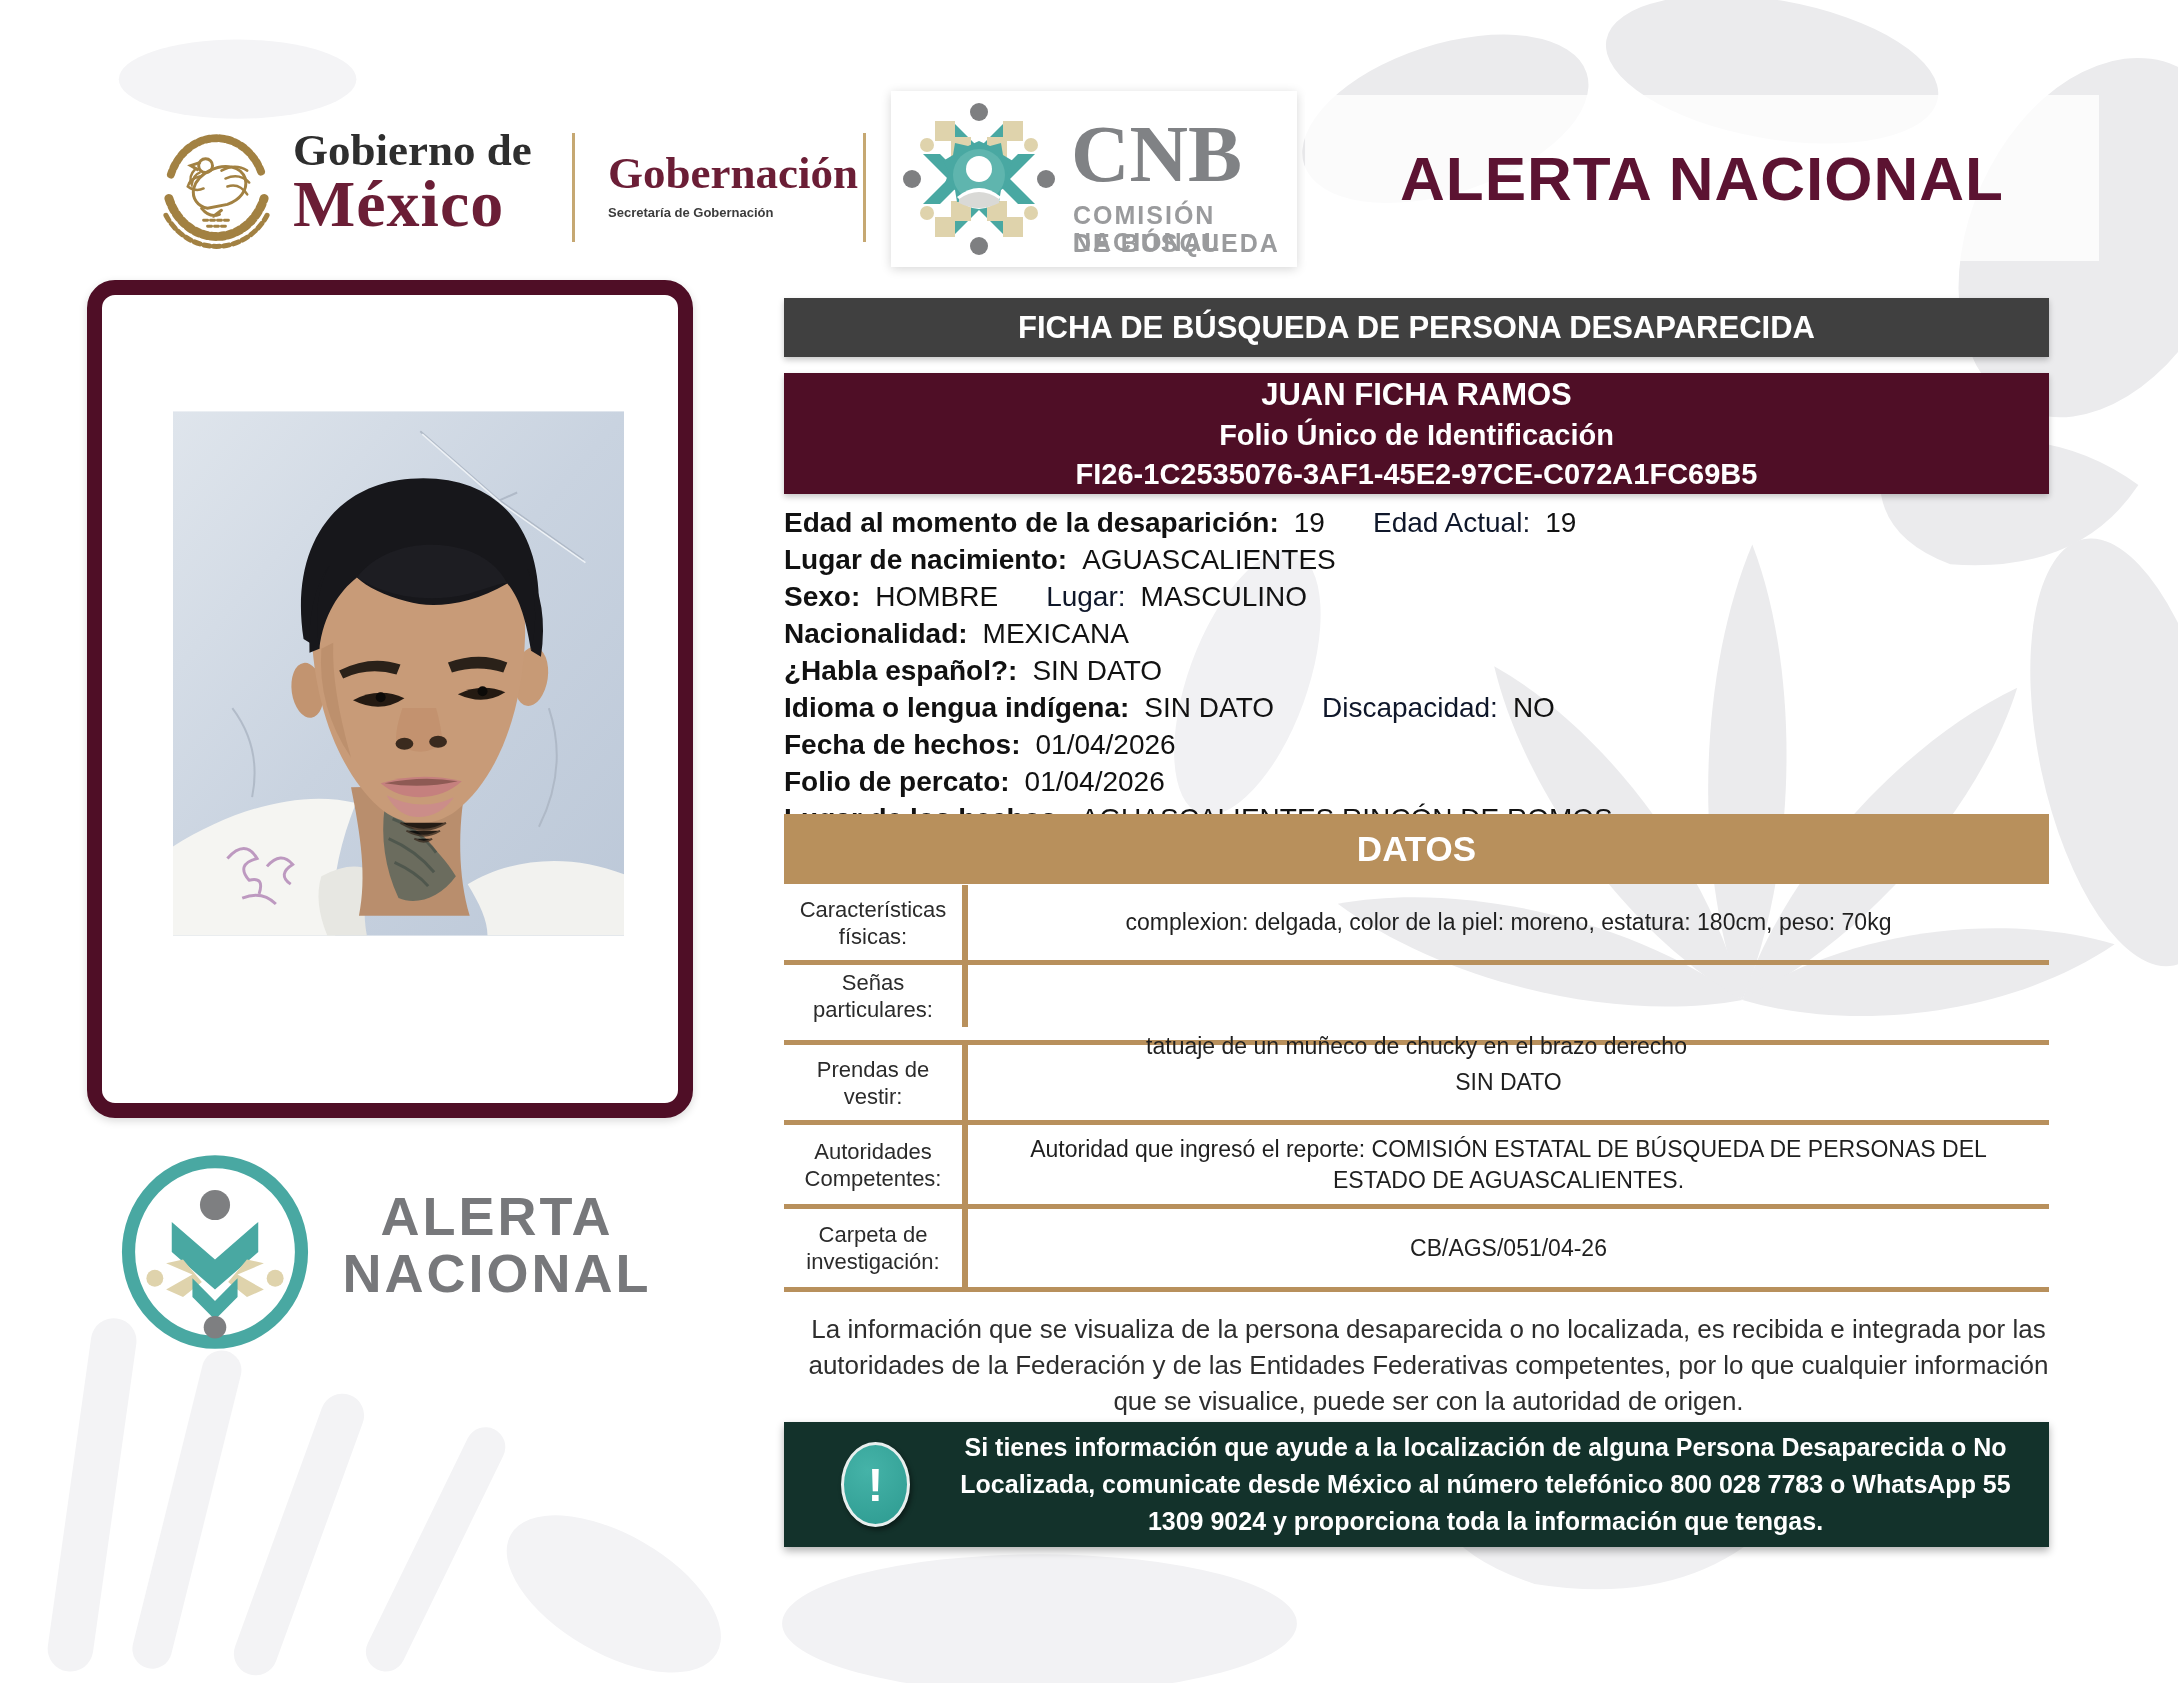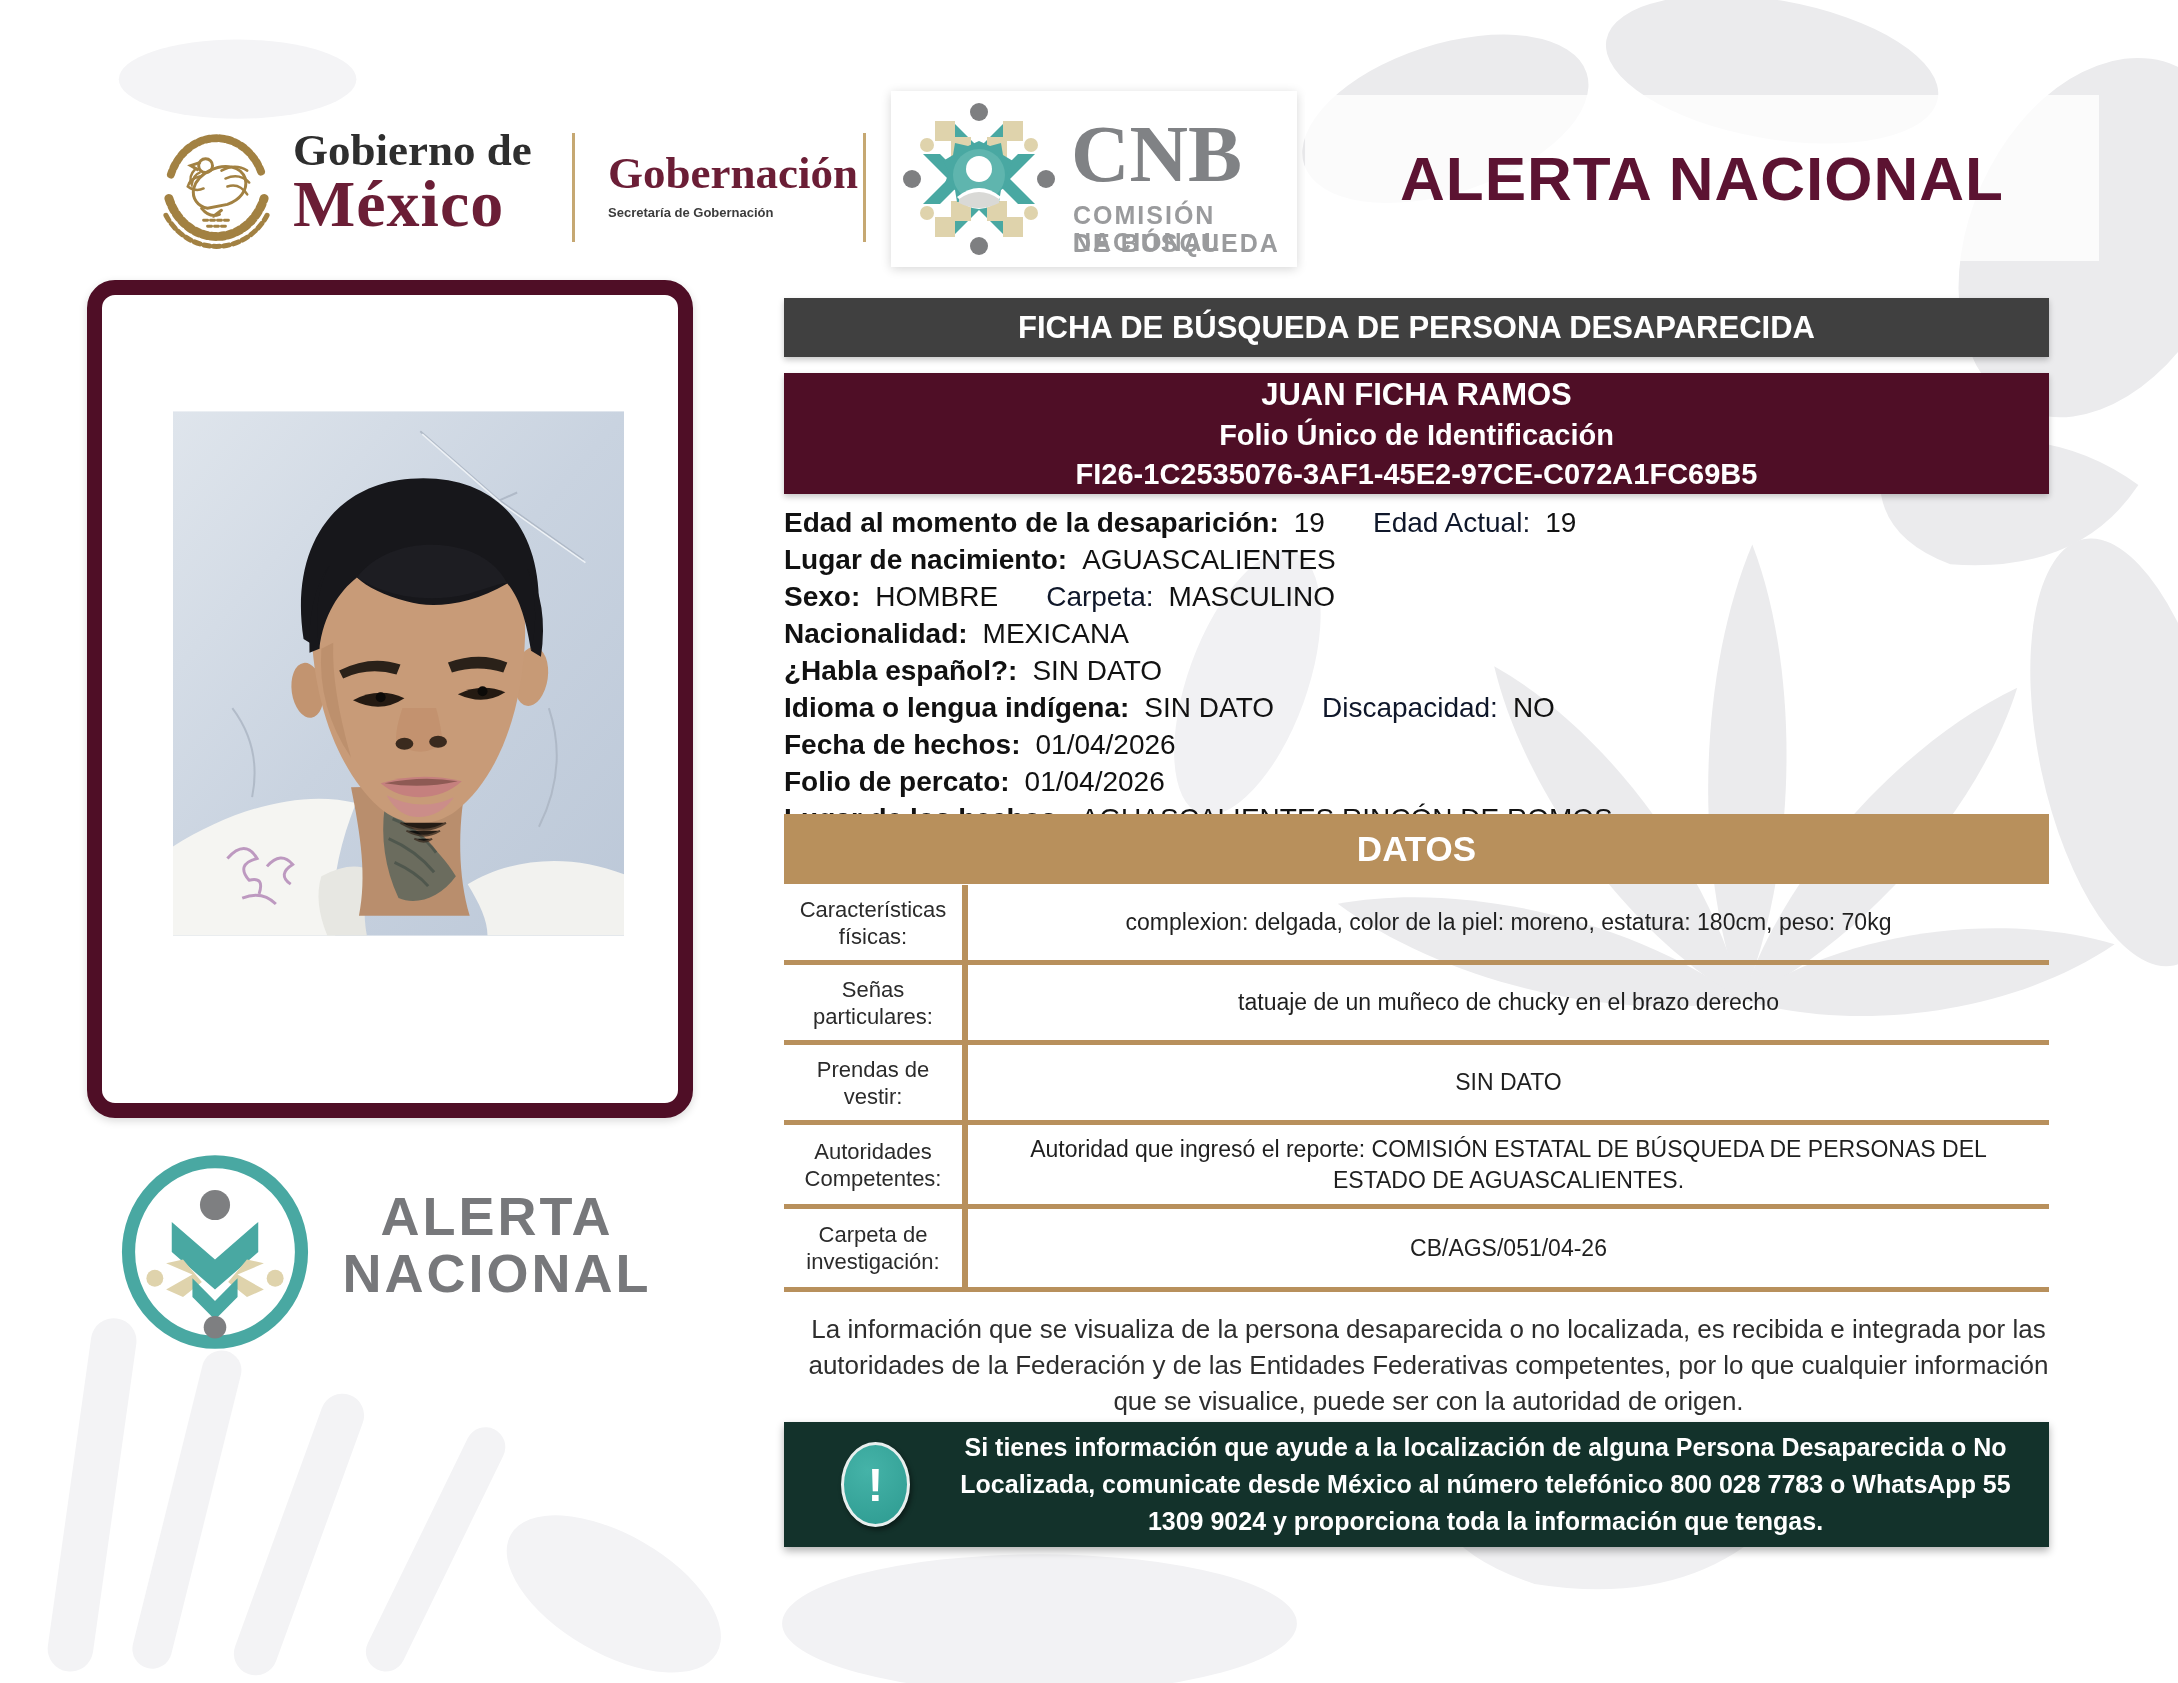--- a/index.html
+++ b/index.html
@@ -275,21 +275,21 @@
       <span class="lab2">Edad Actual:</span>
       <span class="val">19</span>
     </div>
     <div class="fline">
       <span class="lab">Lugar de nacimiento:</span>
       <span class="val">AGUASCALIENTES</span>
     </div>
     <div class="fline">
       <span class="lab">Sexo:</span>
       <span class="val">HOMBRE</span>
-      <span class="lab2">Carpeta:</span>
+      <span class="lab2">Lugar:</span>
       <span class="val">MASCULINO</span>
     </div>
     <div class="fline">
       <span class="lab">Nacionalidad:</span>
       <span class="val">MEXICANA</span>
     </div>
     <div class="fline">
       <span class="lab">¿Habla español?:</span>
       <span class="val">SIN DATO</span>
     </div>
@@ -313,21 +313,21 @@
     </div>
   </div>
 
   <div class="z rcol bar-gold" style="top:814px;height:70px;">DATOS</div>
 
   <div class="z rcol dtable" style="top:885px;">
     <div class="trow" style="height:75px;">
       <div class="tlabel">Características físicas:</div>
       <div class="tvalue">complexion: delgada, color de la piel: moreno, estatura: 180cm, peso: 70kg</div>
     </div>
-    <div class="trow" style="height:75px;">
+    <div class="trow" style="height:75px;flex-direction:column;">
       <div class="tlabel">Señas particulares:</div>
       <div class="tvalue">tatuaje de un muñeco de chucky en el brazo derecho</div>
     </div>
     <div class="trow" style="height:75px;">
       <div class="tlabel">Prendas de vestir:</div>
       <div class="tvalue">SIN DATO</div>
     </div>
     <div class="trow" style="height:79px;">
       <div class="tlabel">Autoridades Competentes:</div>
       <div class="tvalue">Autoridad que ingresó el reporte: COMISIÓN ESTATAL DE BÚSQUEDA DE PERSONAS DEL ESTADO DE AGUASCALIENTES.</div>

